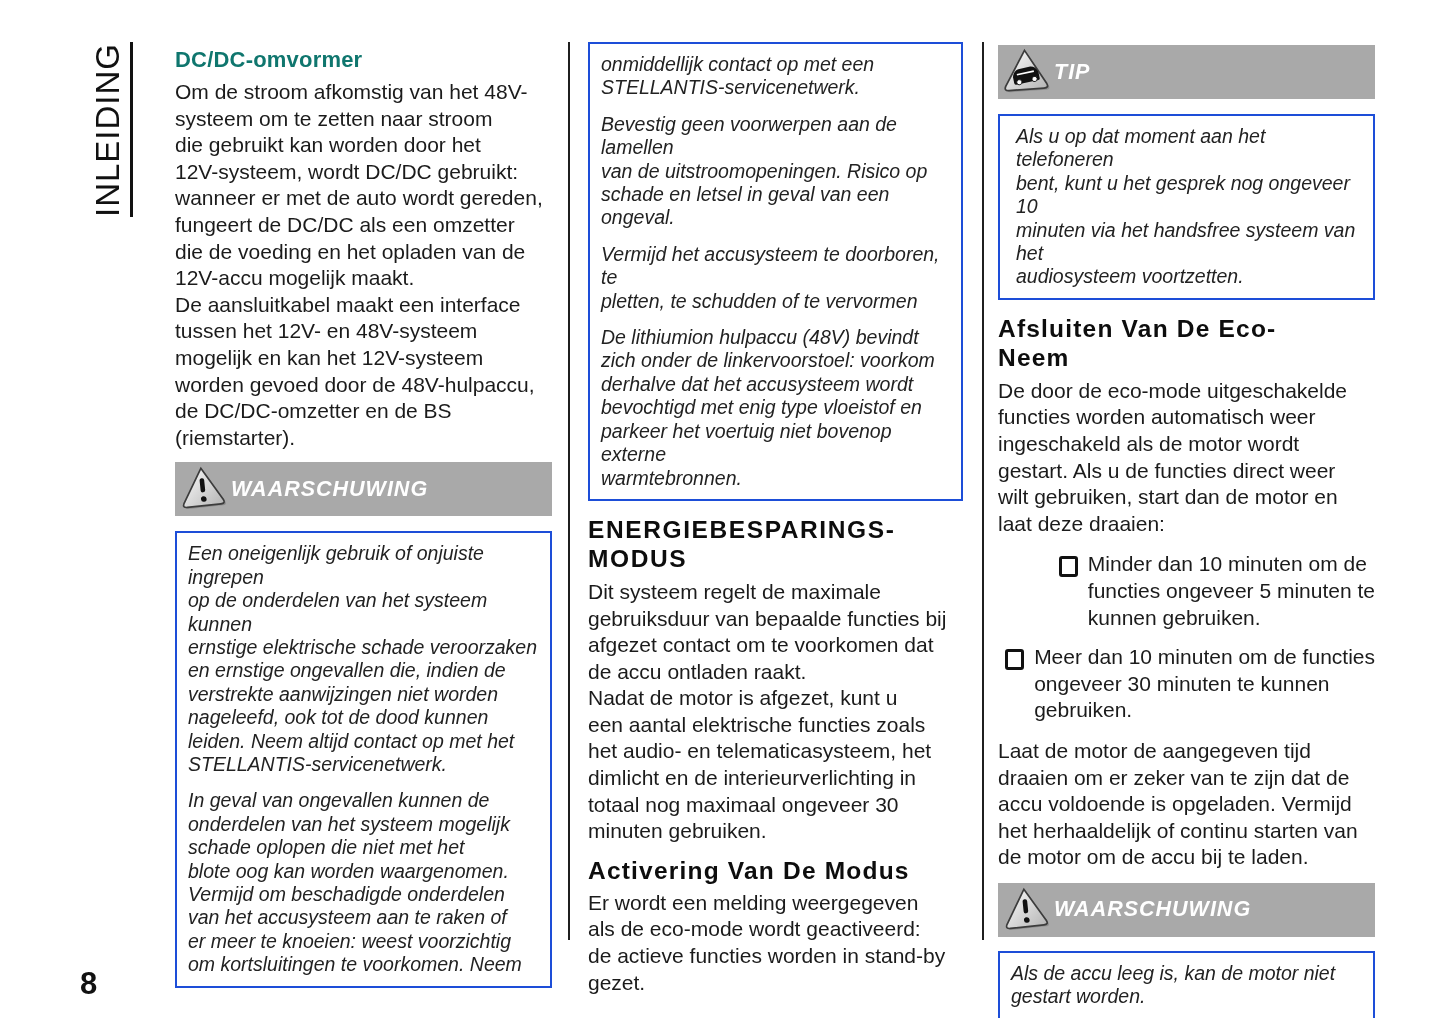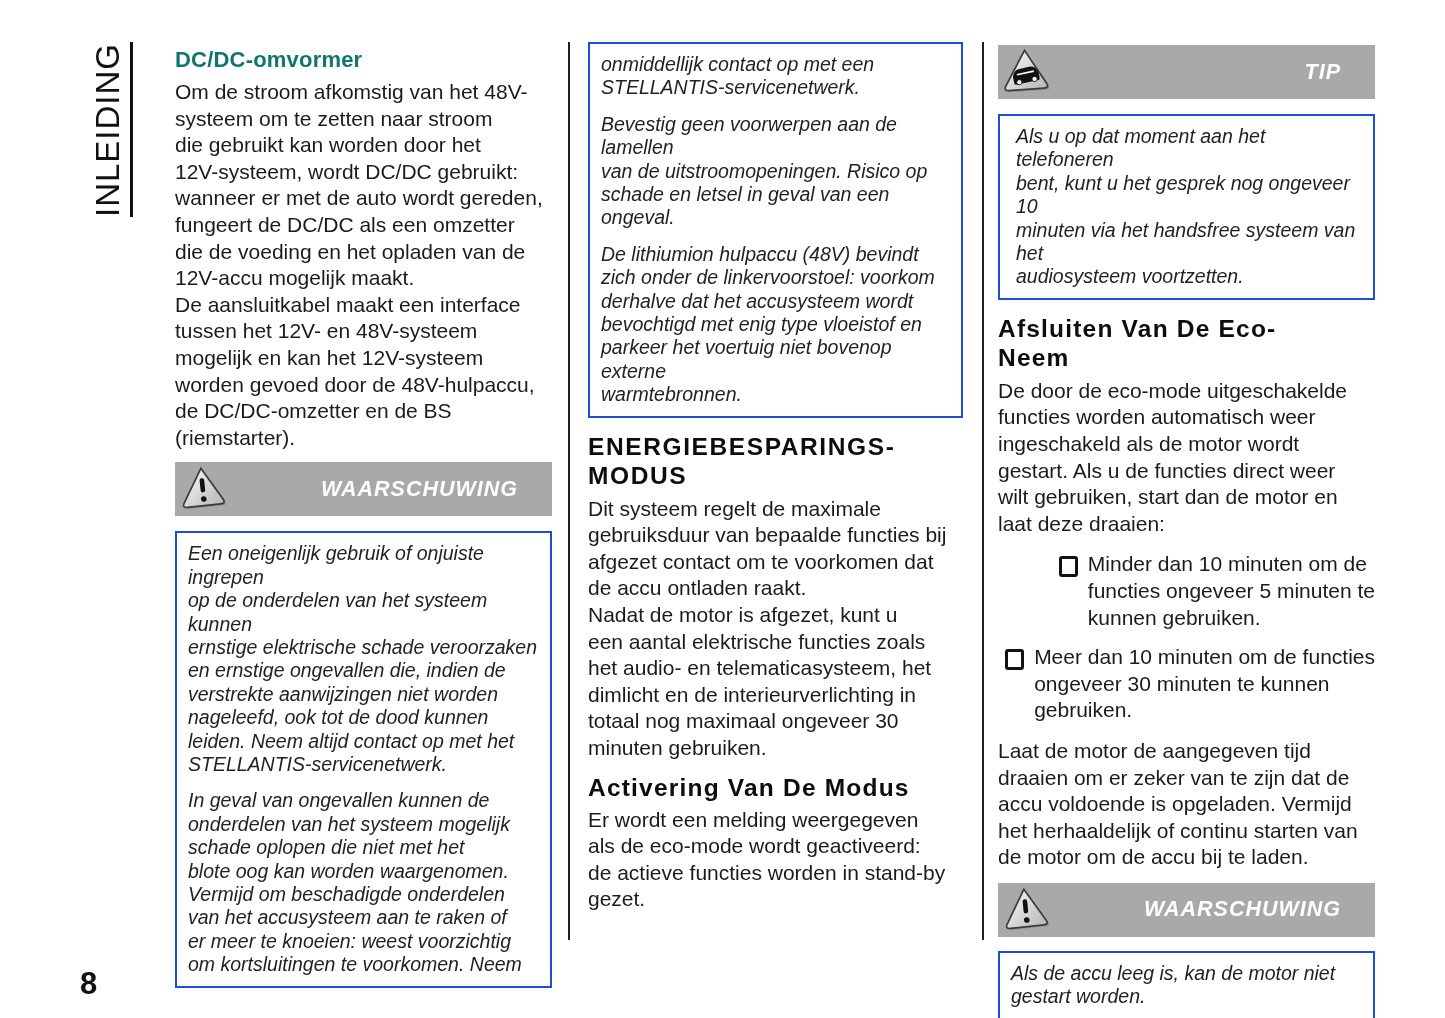--- a/index.html
+++ b/index.html
@@ -22,21 +22,21 @@
 
   .h-small{font-size:22px;font-weight:bold;letter-spacing:.2px;margin:47px 0 6px 0;color:#0f766e;}
   .h-big{font-size:24.5px;font-weight:bold;letter-spacing:1.6px;line-height:29px;color:#0d0d0d;margin:0;}
   .body-text{font-size:21px;line-height:26.6px;white-space:pre-line;color:#1b1b1b;}
 
   .band{
     height:54px;background:#a9a9a9;display:flex;align-items:center;
   }
   .band .icon-wrap{width:56px;flex:none;display:flex;justify-content:center;align-items:center;}
   .band .band-label{
-    flex:1;text-align:right;color:#ffffff;font-weight:bold;font-style:italic;
+    flex:1;text-align:left;color:#ffffff;font-weight:bold;font-style:italic;
     font-size:21.5px;letter-spacing:1px;padding-right:34px;
   }
   .ibox{
     border:2px solid #1d4ed8;padding:9px 11px;background:#fff;
   }
   .ibox p{
     font-style:italic;font-size:19.5px;line-height:23.4px;margin:0 0 13px 0;
     white-space:pre-line;color:#222;
   }
   .ibox p:last-child{margin-bottom:0;}
@@ -115,20 +115,22 @@
     </div>
   </div>
 
   <div class="col col2">
     <div class="ibox" style="margin-top:42px;">
       <p>onmiddellijk contact op met een
 STELLANTIS-servicenetwerk.</p>
       <p>Bevestig geen voorwerpen aan de lamellen
 van de uitstroomopeningen. Risico op
 schade en letsel in geval van een ongeval.</p>
+      <p>Vermijd het accusysteem te doorboren, te
+pletten, te schudden of te vervormen</p>
       <p>De lithiumion hulpaccu (48V) bevindt
 zich onder de linkervoorstoel: voorkom
 derhalve dat het accusysteem wordt
 bevochtigd met enig type vloeistof en
 parkeer het voertuig niet bovenop externe
 warmtebronnen.</p>
     </div>
 
     <div class="h-big" style="margin-top:14px;white-space:pre-line;">ENERGIEBESPARINGS-
 MODUS</div>

